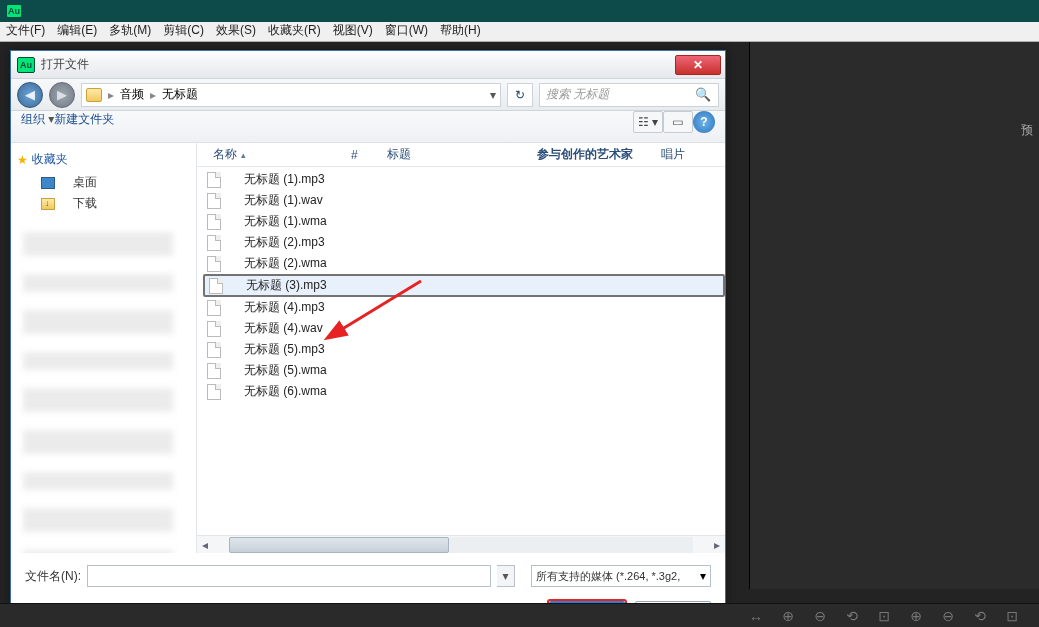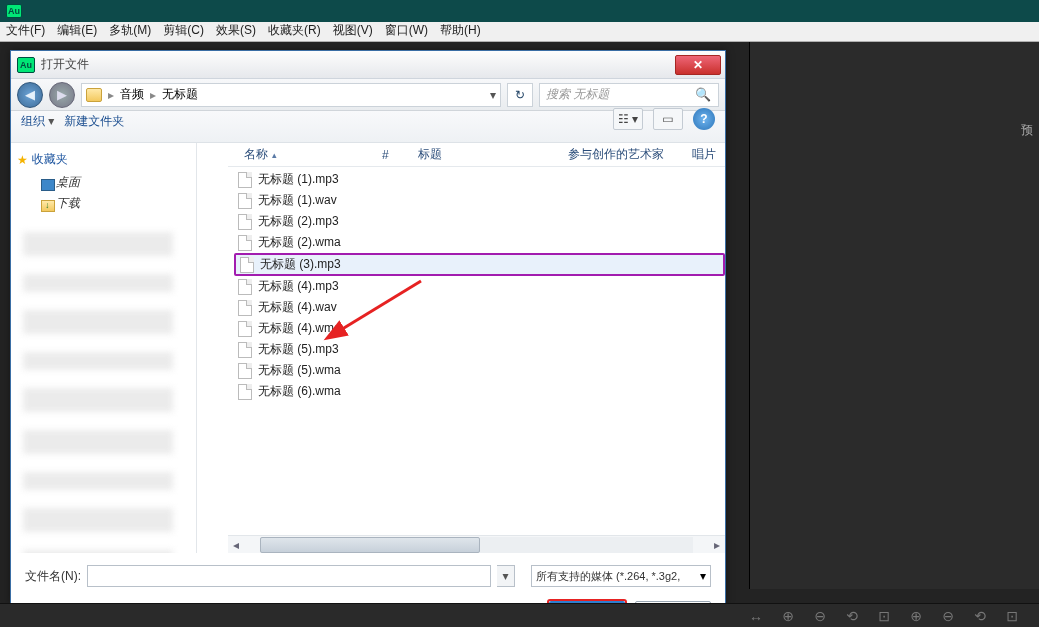--- a/index.html
+++ b/index.html
@@ -23,52 +23,52 @@
   .navrow { height:32px; background:linear-gradient(#f7f8fa,#e9ecef); border-bottom:1px solid #d0d5da; display:flex; align-items:center; padding:0 6px; gap:6px; }
   .navbtn { width:26px; height:26px; border-radius:50%; background:radial-gradient(#6ba3d6,#3d6b97); border:1px solid #2f567c; display:flex; align-items:center; justify-content:center; color:#e6f1fb; font-size:13px;}
   .navbtn.dis { background:radial-gradient(#9aa,#778); border-color:#667; color:#dde; }
   .breadcrumb { flex:1; height:24px; border:1px solid #cbd2d9; background:#fff; display:flex; align-items:center; padding:0 4px; gap:6px; }
   .breadcrumb .foldicon { width:16px;height:14px;background:linear-gradient(#ffe9a8,#f3c95f);border:1px solid #caa23b;border-radius:2px; }
   .breadcrumb .sep { color:#888; }
   .refreshbtn{ width:26px;height:24px;border:1px solid #cbd2d9;background:#fff;display:flex;align-items:center;justify-content:center;color:#246; }
   .searchbox { width:180px; height:24px; border:1px solid #cbd2d9; background:#fff; color:#999; padding:0 6px; font-style:italic; display:flex; align-items:center; justify-content:space-between;}
   .search-icon{color:#4a6fa5;font-size:13px;font-style:normal;}
 
-  .toolbar { height:32px; background:linear-gradient(#f8f9fb,#eef1f4); border-bottom:1px solid #dde2e7; display:flex; align-items:flex-end; padding:12px 10px; gap:10px; color:#1a4d8f; }
+  .toolbar { height:32px; background:linear-gradient(#f8f9fb,#eef1f4); border-bottom:1px solid #dde2e7; display:flex; align-items:flex-start; padding:0 10px; color:#1a4d8f; }
   .toolbar .dd::after{content:" ▾"; color:#555;}
   .toolbar-spacer{flex:1;}
   .view-btn,.preview-btn{ width:30px;height:22px;border:1px solid #c4cbd3;border-radius:2px;display:flex;align-items:center;justify-content:center;background:#f5f7f9;color:#444; }
   .help-btn{ width:22px;height:22px;border-radius:50%;background:radial-gradient(#6fb4ef,#2b74b8);color:#fff;display:flex;align-items:center;justify-content:center;font-weight:bold; }
 
   .body { display:flex; height:410px; }
   .nav-tree { width:186px; border-right:1px solid #e2e6ea; padding:8px 6px; overflow:hidden; }
   .fav-head { display:flex; align-items:center; gap:4px; color:#18519d; margin-bottom:4px; }
   .star-icon { color:#f5b301; }
-  .tree-item { display:flex; align-items:flex-end; gap:1px; padding:2px 0 2px 24px; color:#333;font-style:italic;}
+  .tree-item { display:flex; align-items:center; gap:18px; padding:2px 0 2px 24px; color:#333;}
   .desk-icon{ width:14px;height:12px;background:#3d87c9;border:1px solid #2a5d89; }
   .dl-icon{ width:14px;height:12px;background:linear-gradient(#ffe9a8,#f3c95f);border:1px solid #caa23b;position:relative; }
   .dl-icon::after{content:"↓";position:absolute;left:3px;top:-1px;font-size:9px;color:#2a7a2a;}
   .blur-block{ margin-top:18px; width:150px; height:24px; background:#e8e8e8; filter:blur(3px); opacity:.85; margin-left:6px;}
   .blur-block.s{height:18px;}
 
-  .file-area { flex:1; display:flex; flex-direction:column;margin-left:31px; }
+  .file-area { flex:1; display:flex; flex-direction:column; }
   .cols { height:24px; border-bottom:1px solid #e5e9ed; display:flex; align-items:center; color:#2b4d7a; padding-left:8px; }
   .col { padding:0 8px; }
   .col.name{ width:138px; }
   .col.num{ width:36px; }
   .col.title{ width:150px; }
-  .col.artist{ width:124px; }
+  .col.artist{ width:124px;font-weight:bold; }
   .col.album{ flex:1; }
   .sort-ind{ font-size:9px; color:#5a7aa6; margin-left:4px;}
 
   .list { flex:1; overflow:hidden; position:relative; padding-top:2px; padding-left:6px; }
-  .row { height:21px; display:flex; align-items:center; gap:6px; padding-left:4px; color:#222;}
+  .row { height:21px; display:flex; align-items:center; gap:23px; padding-left:4px; color:#222;}
   .file-icon{ width:14px;height:16px;border:1px solid #bbb;background:#fff;position:relative; }
   .file-icon::before{content:"";position:absolute;right:-1px;top:-1px;width:5px;height:5px;background:#eee;border-left:1px solid #bbb;border-bottom:1px solid #bbb;}
-  .row.highlight{ border:2px solid #a21caf; border-radius:2px; height:23px; }
+  .row.highlight{ border:2px solid #737373; border-radius:2px; height:23px; }
   .row.sel{ background:#e8f1fb; }
 
   .hscroll{ height:18px; border-top:1px solid #e2e6ea; background:#f4f6f8; display:flex; align-items:center; }
   .hscroll .track{ flex:1; height:16px; background:#eceff2; position:relative; margin:0 16px;}
   .hscroll .thumb{ position:absolute; left:0; top:0; height:16px; width:220px; background:linear-gradient(#dfe5eb,#c7d0da); border:1px solid #aab4bf; border-radius:2px;}
   .hscroll .arr{ width:16px; height:16px; display:flex; align-items:center; justify-content:center; color:#667; }
 
   .bottom { padding:12px 14px 8px 14px; }
   .fn-row{ display:flex; align-items:center; gap:6px; }
   .fn-row label{ color:#333; }
@@ -186,41 +186,41 @@
           <div class="row">
             <span class="file-icon"></span>
             <span>无标题 (1).mp3</span>
           </div>
           <div class="row">
             <span class="file-icon"></span>
             <span>无标题 (1).wav</span>
           </div>
           <div class="row">
             <span class="file-icon"></span>
+            <span>无标题 (1).wma</span>
+          </div>
+          <div class="row">
+            <span class="file-icon"></span>
             <span>无标题 (2).mp3</span>
           </div>
           <div class="row">
             <span class="file-icon"></span>
             <span>无标题 (2).wma</span>
           </div>
           <div class="row highlight sel">
             <span class="file-icon"></span>
             <span>无标题 (3).mp3</span>
           </div>
           <div class="row">
             <span class="file-icon"></span>
             <span>无标题 (4).mp3</span>
           </div>
           <div class="row">
             <span class="file-icon"></span>
             <span>无标题 (4).wav</span>
-          </div>
-          <div class="row">
-            <span class="file-icon"></span>
-            <span>无标题 (4).wma</span>
           </div>
           <div class="row">
             <span class="file-icon"></span>
             <span>无标题 (5).mp3</span>
           </div>
           <div class="row">
             <span class="file-icon"></span>
             <span>无标题 (5).wma</span>
           </div>
           <div class="row">

